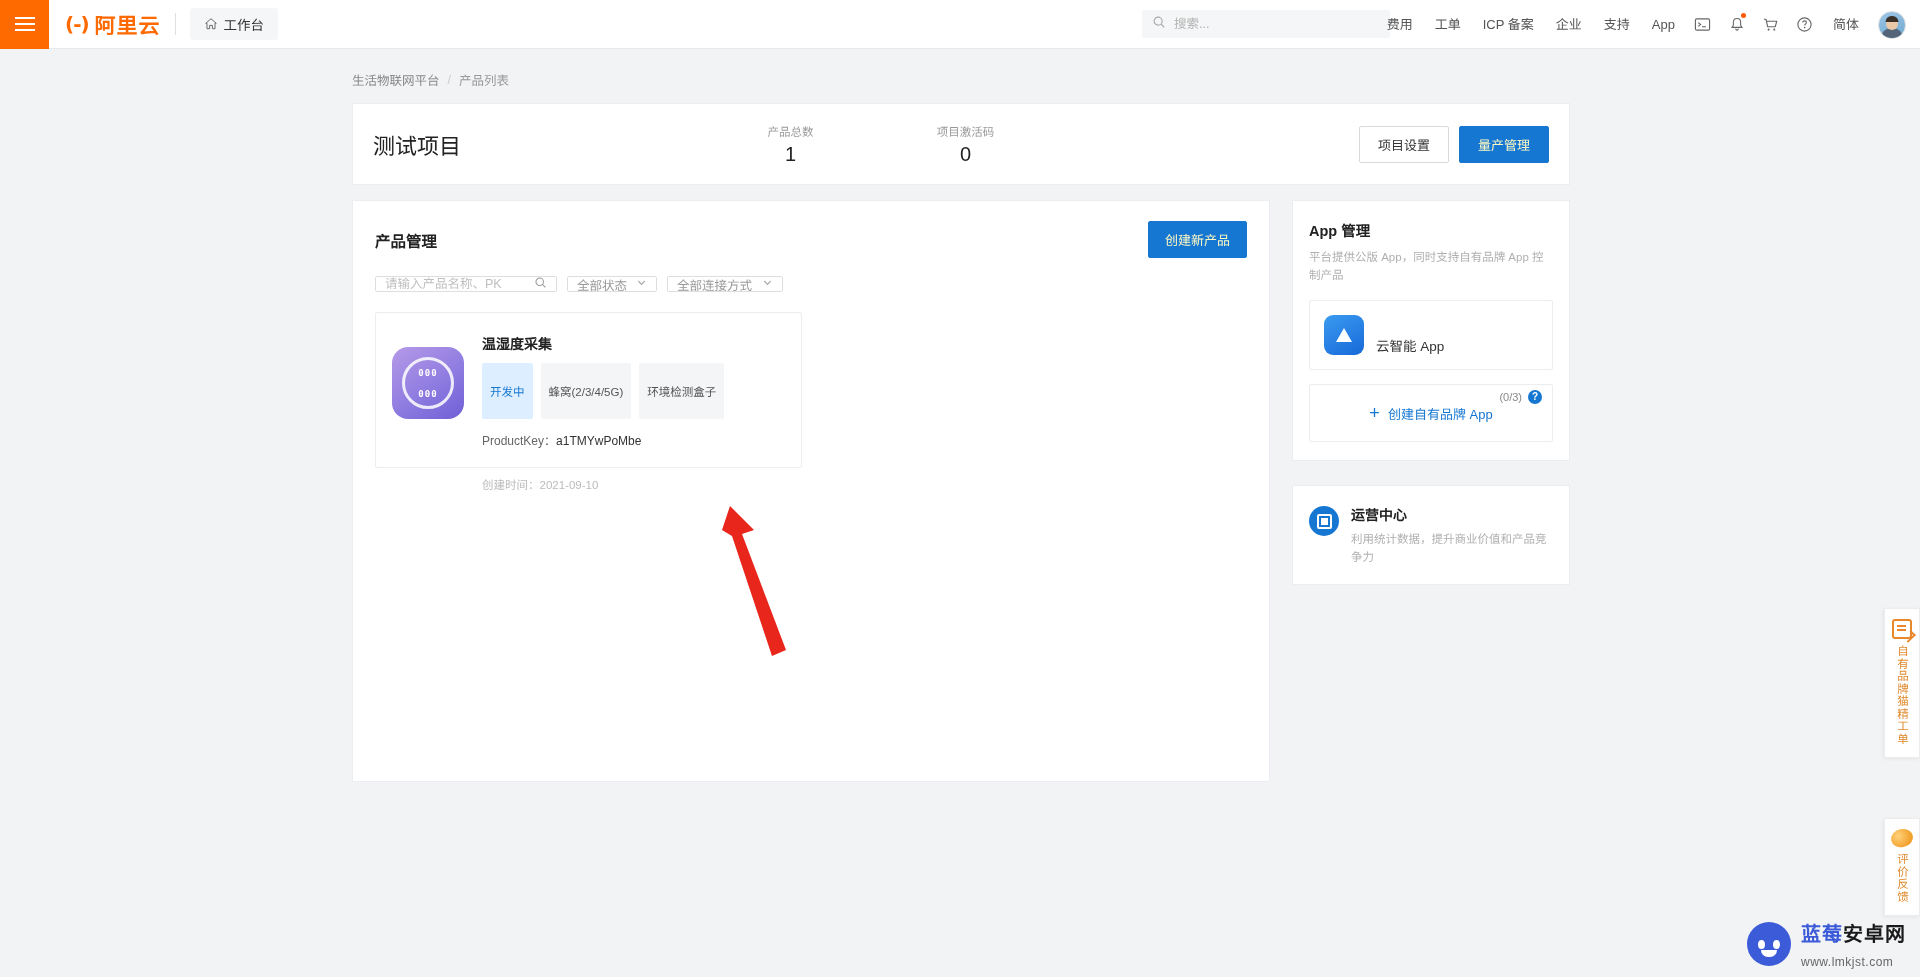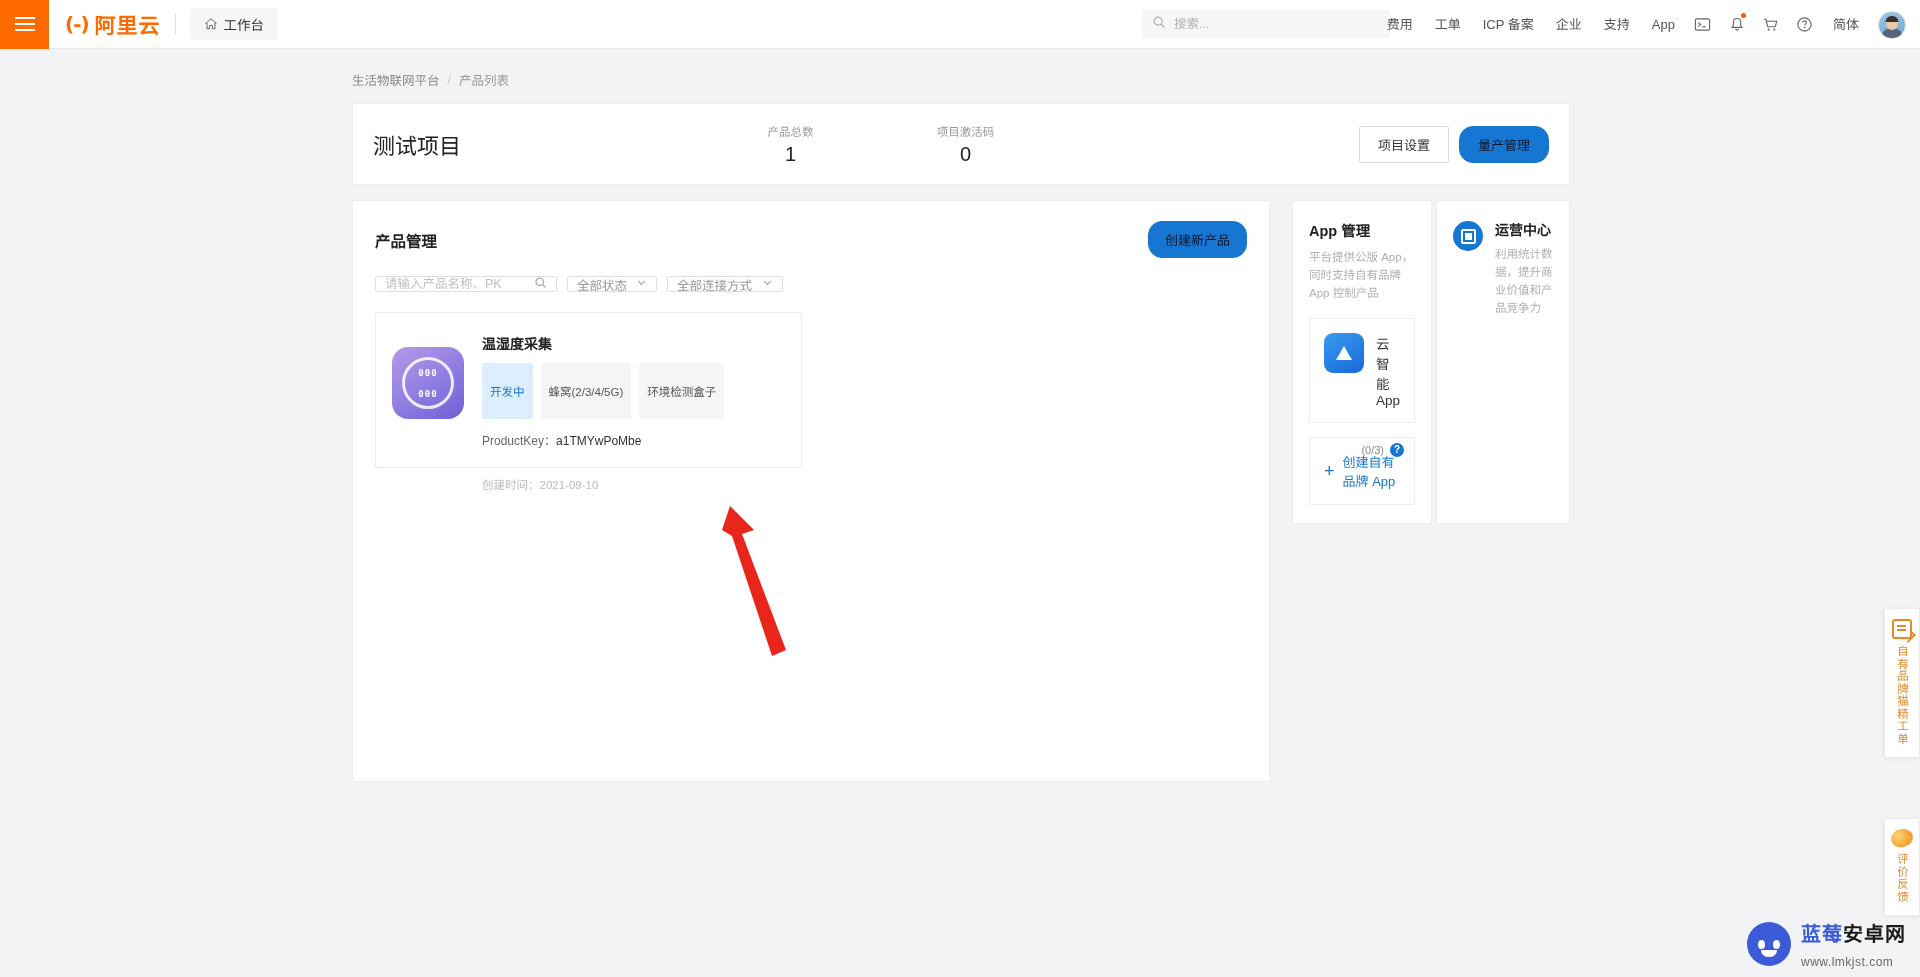--- a/index.html
+++ b/index.html
@@ -123,21 +123,21 @@
   .stat .stat-value { font-size: 20px; color: #222; font-weight: 500; }
   .project-actions {
     margin-left: auto; margin-right: 20px;
     display: flex; align-items: center; gap: 10px;
   }
   .btn {
     font-size: 13px; padding: 8px 18px; border-radius: 2px;
     cursor: pointer; border: 1px solid #d9d9d9; background: #fff; color: #333;
     white-space: nowrap; font-family: "Liberation Sans", sans-serif;
   }
-  .btn-primary { background: #1677d2; border-color: #1677d2; color: #0f172a; border-radius: 14px; }
+  .btn-primary { background: #1677d2; border-color: #1677d2; color: #fef9c3; }
 
   
   .main-panel {
     position: absolute; left: 352px; top: 200px;
     width: 918px; height: 582px;
     background: #fff; border: 1px solid #ebedf0;
   }
   .panel-header {
     display: flex; align-items: center; padding: 20px 22px 0 22px;
   }
@@ -195,30 +195,30 @@
     background: #f4f5f7; color: #555; white-space: nowrap;
   }
   .tag.status { background: #dceeff; color: #1677d2; }
   .prod-key { font-size: 12px; color: #666; margin-bottom: 28px; }
   .prod-key b { font-weight: normal; color: #333; }
   .prod-date { font-size: 11.5px; color: #bbb; }
 
   
   .side-col {
     position: absolute; left: 1292px; top: 200px; width: 278px;
-    display: flex; flex-direction: row; gap: 4px;
+    display: flex; flex-direction: column; gap: 24px;
   }
   .side-card {
     background: #fff; border: 1px solid #ebedf0; padding: 18px 16px;
   }
   .side-title { font-size: 14.5px; color: #222; font-weight: bold; margin-bottom: 8px; }
   .side-desc { font-size: 11.5px; color: #b0b0b0; line-height: 18px; margin-bottom: 16px; }
   .app-row {
     border: 1px solid #ebedf0; border-radius: 2px;
-    display: flex; align-items: flex-start; gap: 12px;
+    display: flex; align-items: flex-end; gap: 12px;
     padding: 14px 14px; cursor: pointer; margin-bottom: 14px;
   }
   .app-logo {
     width: 40px; height: 40px; border-radius: 9px; flex: 0 0 40px;
     background: linear-gradient(150deg, #3a9bf0, #1769d8);
     display: flex; align-items: center; justify-content: center;
   }
   .app-logo .arrow {
     width: 0; height: 0;
     border-left: 8px solid transparent; border-right: 8px solid transparent;

